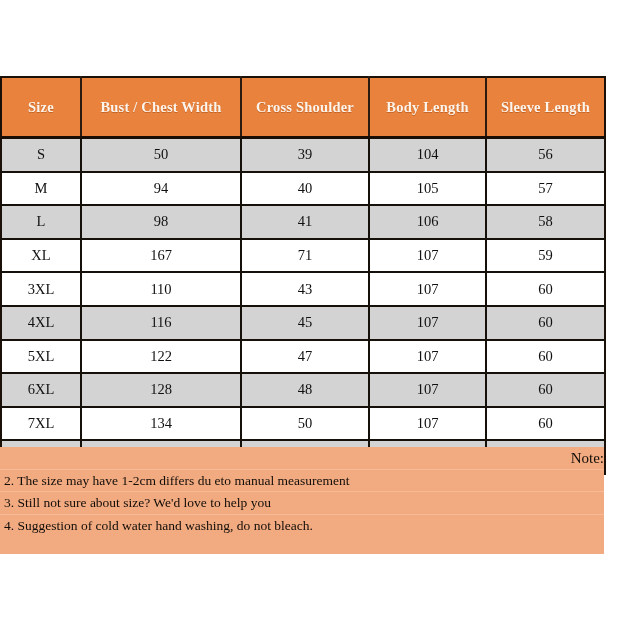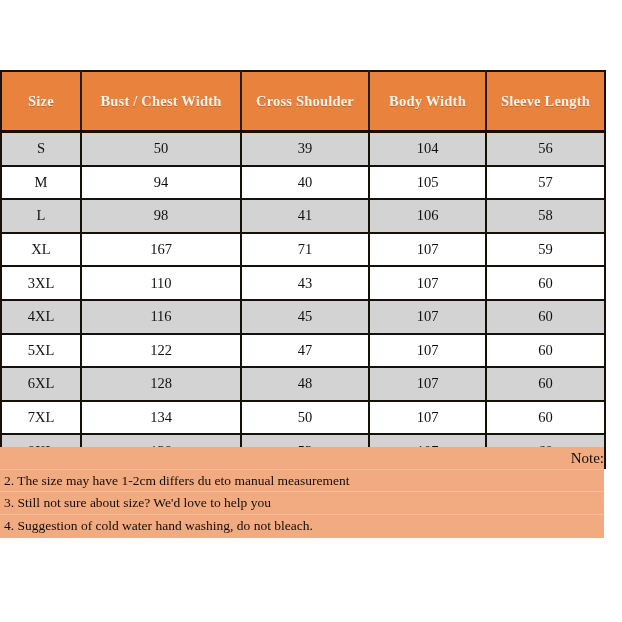--- a/index.html
+++ b/index.html
@@ -15,21 +15,21 @@
   }
   #page-root {
     position: relative;
     width: 622px;
     height: 622px;
     background: #ffffff;
   }
   .chart-wrap {
     position: absolute;
     left: 0;
-    top: 70px;
+    top: 76px;
     width: 604px;
   }
   table.size-table {
     border-collapse: collapse;
     width: 604px;
     table-layout: fixed;
     border: 2px solid #1a1008;
   }
   table.size-table col.c0 { width: 80px; }
   table.size-table col.c1 { width: 160px; }
@@ -92,21 +92,21 @@
   }
   .note-line {
     font-size: 13.5px;
     color: #120d08;
     padding: 2px 0 2px 4px;
     line-height: 1.3;
     border-bottom: 1px solid #f6bb96;
   }
   .note-line:last-child {
     border-bottom: none;
-    padding-bottom: 4px;
+    padding-bottom: 20px;
   }
 </style>
 </head>
 <body>
 
 <div id="page-root">
 
   <div class="chart-wrap">
     <table class="size-table">
       <colgroup>
@@ -114,21 +114,21 @@
           <col class="c1">
           <col class="c2">
           <col class="c3">
           <col class="c4">
       </colgroup>
       <thead>
         <tr class="header-row">
           <th>Size</th>
           <th>Bust / Chest Width</th>
           <th>Cross Shoulder</th>
-          <th>Body Width</th>
+          <th>Body Length</th>
           <th>Sleeve Length</th>
         </tr>
       </thead>
       <tbody>
         <tr class="alt">
           <td>S</td>
           <td>50</td>
           <td>39</td>
           <td>104</td>
           <td>56</td>

